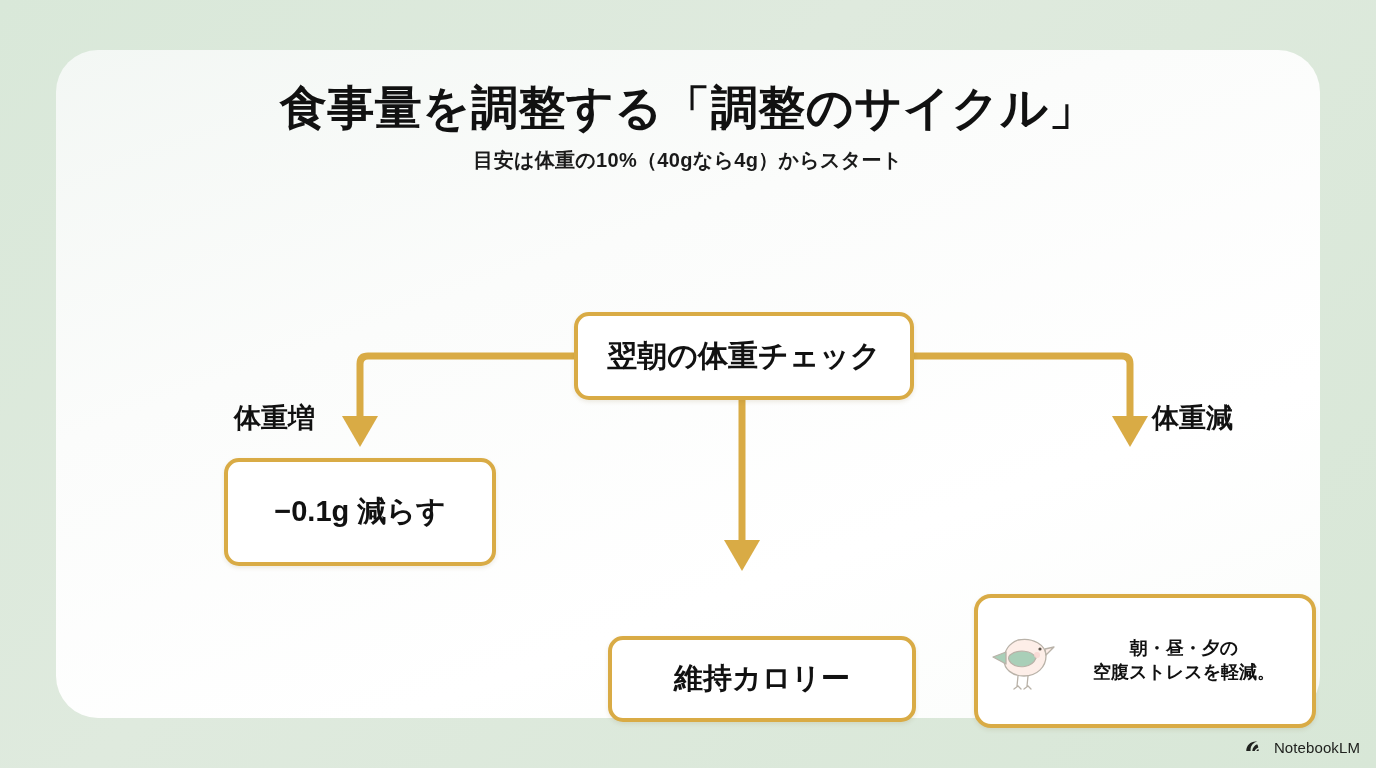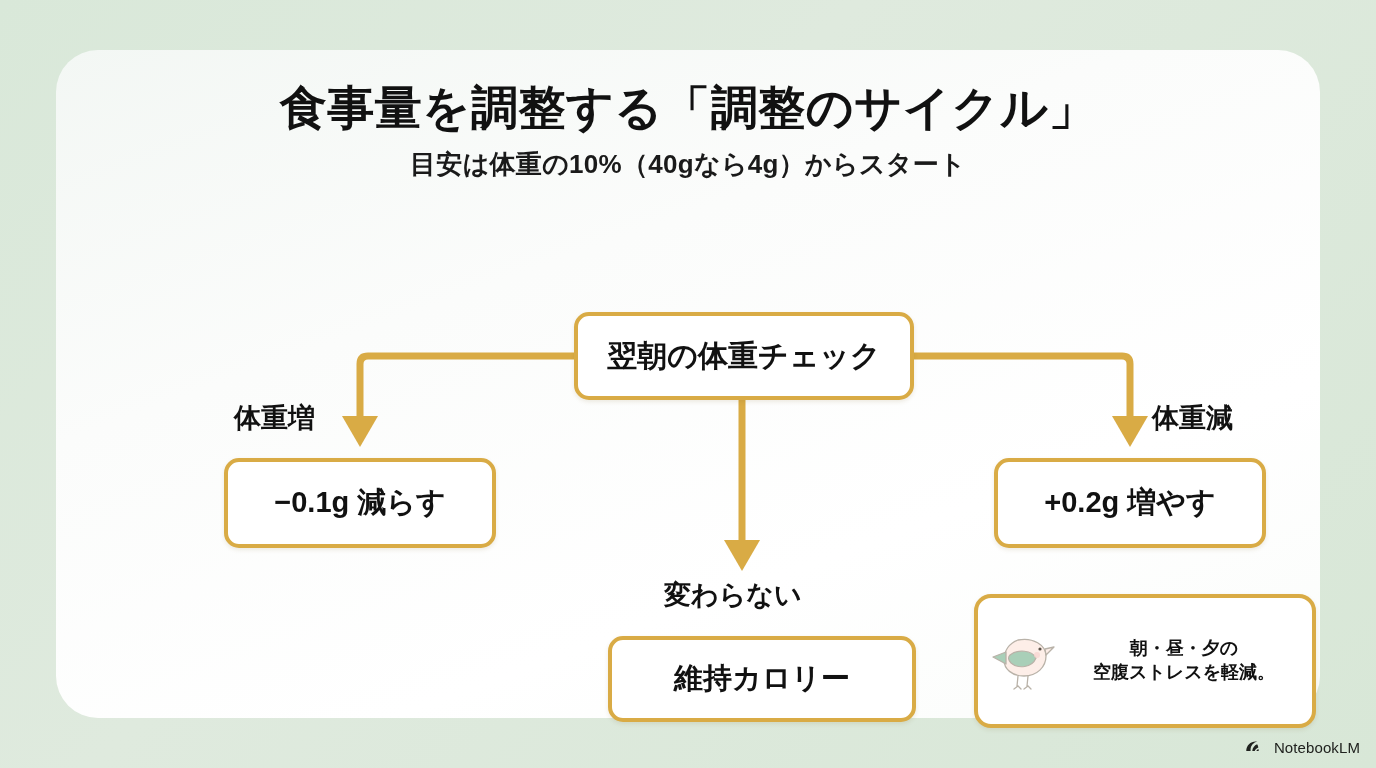--- a/index.html
+++ b/index.html
@@ -39,21 +39,21 @@
   .slide-title {
     font-size: 47px;
     font-weight: bold;
     color: #111111;
     letter-spacing: 0.5px;
     line-height: 1.15;
     white-space: nowrap;
   }
   .slide-subtitle {
     margin-top: 12px;
-    font-size: 26px;
+    font-size: 20px;
     font-weight: bold;
     color: #1a1a1a;
     letter-spacing: 0.3px;
     white-space: nowrap;
   }
 
   
   .flow-box {
     position: absolute;
     box-sizing: border-box;
@@ -73,21 +73,21 @@
     left: 518px;
     top: 262px;
     width: 340px;
     height: 88px;
     font-size: 30px;
   }
   #box-decrease {
     left: 168px;
     top: 408px;
     width: 272px;
-    height: 90px;
+    height: 108px;
     font-size: 29px;
   }
   #box-increase {
     left: 938px;
     top: 408px;
     width: 272px;
     height: 90px;
     font-size: 29px;
   }
   #box-maintain {
@@ -192,31 +192,27 @@
       <path d="M 1056 366 L 1092 366 L 1074 397 Z"></path>
       <path d="M 668 490 L 704 490 L 686 521 Z"></path>
     </g>
   </svg>
 
   <div class="flow-box" id="box-check">
     <span>翌朝の体重チェック</span>
   </div>
 
   <div class="branch-label" id="label-gain">体重増</div>
-  <div class="branch-label" id="label-same">変わらない</div>
   <div class="branch-label" id="label-loss">体重減</div>
 
   <div class="flow-box" id="box-decrease">
     <span>−0.1g 減らす</span>
   </div>
   <div class="flow-box" id="box-maintain">
     <span>維持カロリー</span>
-  </div>
-  <div class="flow-box" id="box-increase">
-    <span>+0.2g 増やす</span>
   </div>
 
   <div id="tip-box">
     <svg id="tip-bird" viewBox="0 0 74 74">
 
       <path d="M30 16 C45 13 58 21 58 32 C58 43 49 52 36 52 C24 52 16 45 16 36 C16 27 21 19 30 16 Z" fill="#fdeee8" stroke="#b9b2a8" stroke-width="1.3"></path>
 
       <path d="M57 25 L66 23 L58 31 Z" fill="#fdeee8" stroke="#b9b2a8" stroke-width="1.3" stroke-linejoin="round"></path>
 
       <path d="M18 28 L5 33 L18 40 Z" fill="#a9cfb8" stroke="#b9b2a8" stroke-width="1.3" stroke-linejoin="round"></path>

